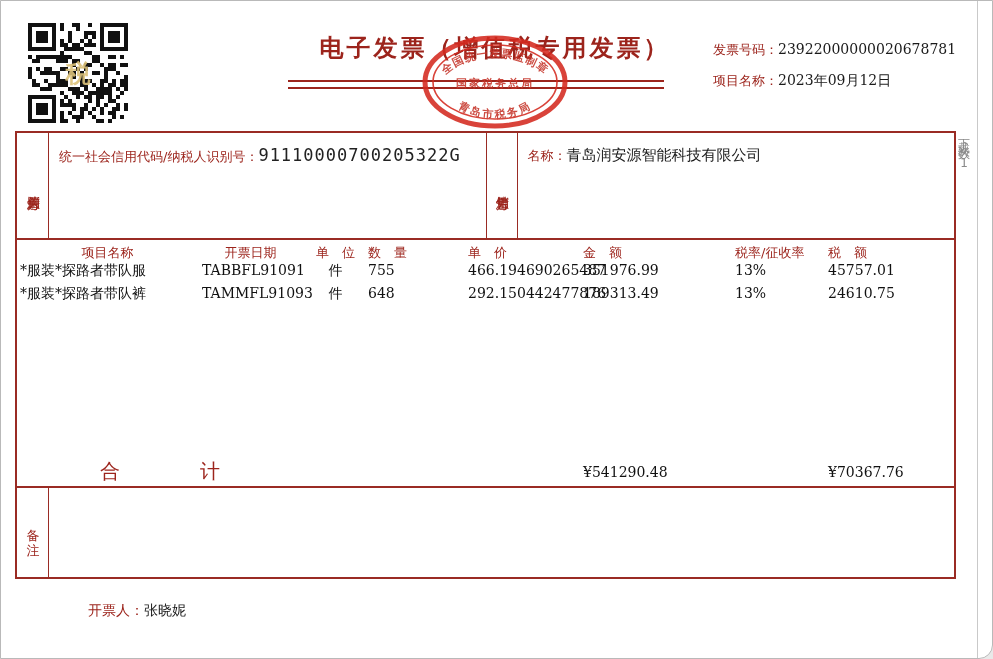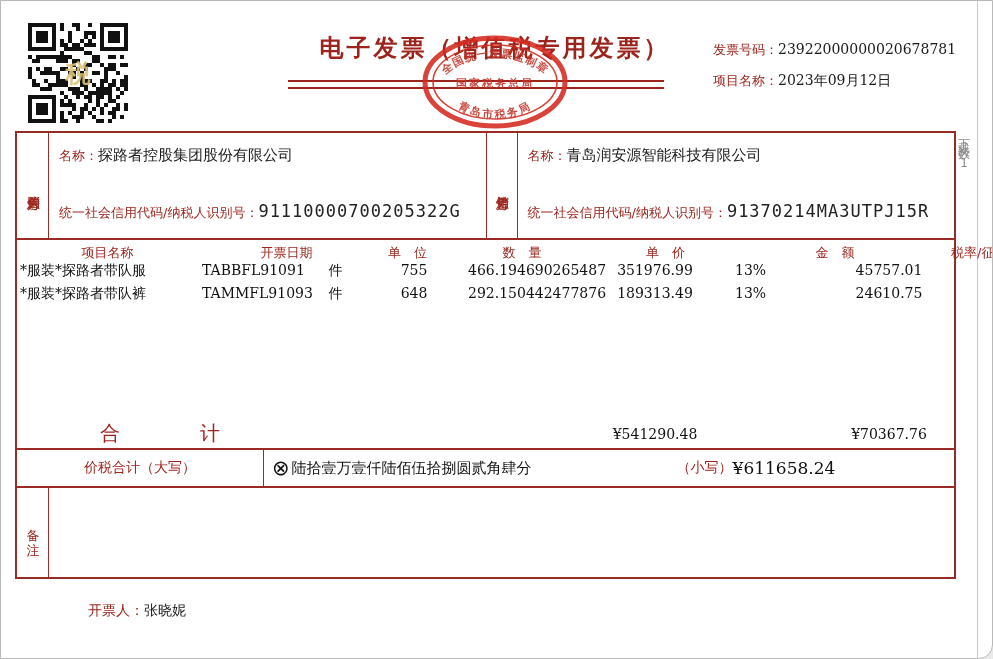--- a/index.html
+++ b/index.html
@@ -48,29 +48,29 @@
   .party { flex:1 1 0; display:flex; flex-direction:column; justify-content:space-between;
     padding:12px 6px 16px 10px; }
   .party .row { white-space:nowrap; }
   .fld-label { color:#9c241c; font-size:13px; }
   .fld-value { color:#1a1a1a; font-size:15px; font-family:"DejaVu Serif","Liberation Serif",serif; }
   .fld-code { color:#222; font-size:17px; font-family:"DejaVu Sans Mono","Liberation Mono",monospace; letter-spacing:1px; }
 
   .sec-items { flex:1 1 auto; display:flex; flex-direction:column; }
   .igrid { display:grid; grid-template-columns:181px 105px 65px 100px 115px 152px 93px 1fr; }
   .igrid > div { white-space:nowrap; overflow:visible; }
-  .items-header { color:#9c241c; font-size:13px; height:22px; align-items:center; padding-top:3px;gap:36px; }
+  .items-header { color:#9c241c; font-size:13px; height:22px; align-items:center; padding-top:3px; }
   .item-row { color:#111; font-size:14px; height:23px;
     font-family:"DejaVu Serif","Liberation Serif",serif; }
   .c1 { text-align:left; padding-left:3px; }
   .hc1 { text-align:center; }
   .c2 { text-align:left; padding-left:4px; }
   .hc2 { text-align:center; }
   .c3 { text-align:center; }
-  .c4, .c5, .c6, .c8 { text-align:center; padding-right:8px; }
+  .c4, .c5, .c6, .c8 { text-align:left; padding-right:8px; }
   .c8 { padding-right:4px; }
   .c7 { text-align:left; }
   .items-filler { flex:1 1 auto; }
   .total-row { height:26px; align-items:center; color:#111; font-size:14px;
     font-family:"DejaVu Serif","Liberation Serif",serif; margin-bottom:2px; }
   .total-label { grid-column:1 / span 2; text-align:center; color:#9c241c; font-size:20px;
     font-family:"DejaVu Sans","Liberation Sans",sans-serif; }
 
   .sec-summary { height:38px; display:flex; align-items:stretch; }
   .summary-label { width:247px; flex:0 0 247px; display:flex; align-items:center;
@@ -342,35 +342,29 @@
   <div class="download">下载次数：1</div>
 
   <div class="invoice-table">
 
     <div class="sec sec-parties">
       <div class="side-label">
         <span style="writing-mode:vertical-rl; text-orientation:upright;">购买方信息</span>
       </div>
       <div class="party">
         <div class="row">
-          <span class="fld-label">名称：</span><span class="fld-value">探路者控股集团股份有限公司</span>
-        </div>
-        <div class="row">
           <span class="fld-label">统一社会信用代码/纳税人识别号：</span><span class="fld-code">91110000700205322G</span>
         </div>
       </div>
       <div class="side-label" style="border-left:1px solid #9a2b24; border-right:1px solid #9a2b24;">
         <span style="writing-mode:vertical-rl; text-orientation:upright;">销售方信息</span>
       </div>
       <div class="party">
         <div class="row">
           <span class="fld-label">名称：</span><span class="fld-value">青岛润安源智能科技有限公司</span>
-        </div>
-        <div class="row">
-          <span class="fld-label">统一社会信用代码/纳税人识别号：</span><span class="fld-code">91370214MA3UTPJ15R</span>
         </div>
       </div>
     </div>
 
     <div class="sec sec-items">
       <div class="igrid items-header">
         <div class="hc1">项目名称</div>
         <div class="hc2">开票日期</div>
         <div class="c3">单　位</div>
         <div class="c4">数　量</div>
@@ -408,29 +402,20 @@
         <div class="total-label">合　　　　计</div>
         <div class="c3"></div>
         <div class="c4"></div>
         <div class="c5"></div>
         <div class="c6">¥541290.48</div>
         <div class="c7"></div>
         <div class="c8">¥70367.76</div>
       </div>
     </div>
 
-    <div class="sec sec-summary">
-      <div class="summary-label">价税合计（大写）</div>
-      <div class="summary-content">
-        <span class="sum-symbol">⊗</span>
-        <span class="sum-words">陆拾壹万壹仟陆佰伍拾捌圆贰角肆分</span>
-        <span class="sum-small-label">（小写）</span>
-        <span class="sum-numeric">¥611658.24</span>
-      </div>
-    </div>
 
     <div class="sec sec-remarks">
       <div class="remarks-label">
         <span style="writing-mode:vertical-rl; text-orientation:upright; letter-spacing:14px;">备注</span>
       </div>
       <div class="remarks-content"></div>
     </div>
   </div>
 
   <div class="issuer">

